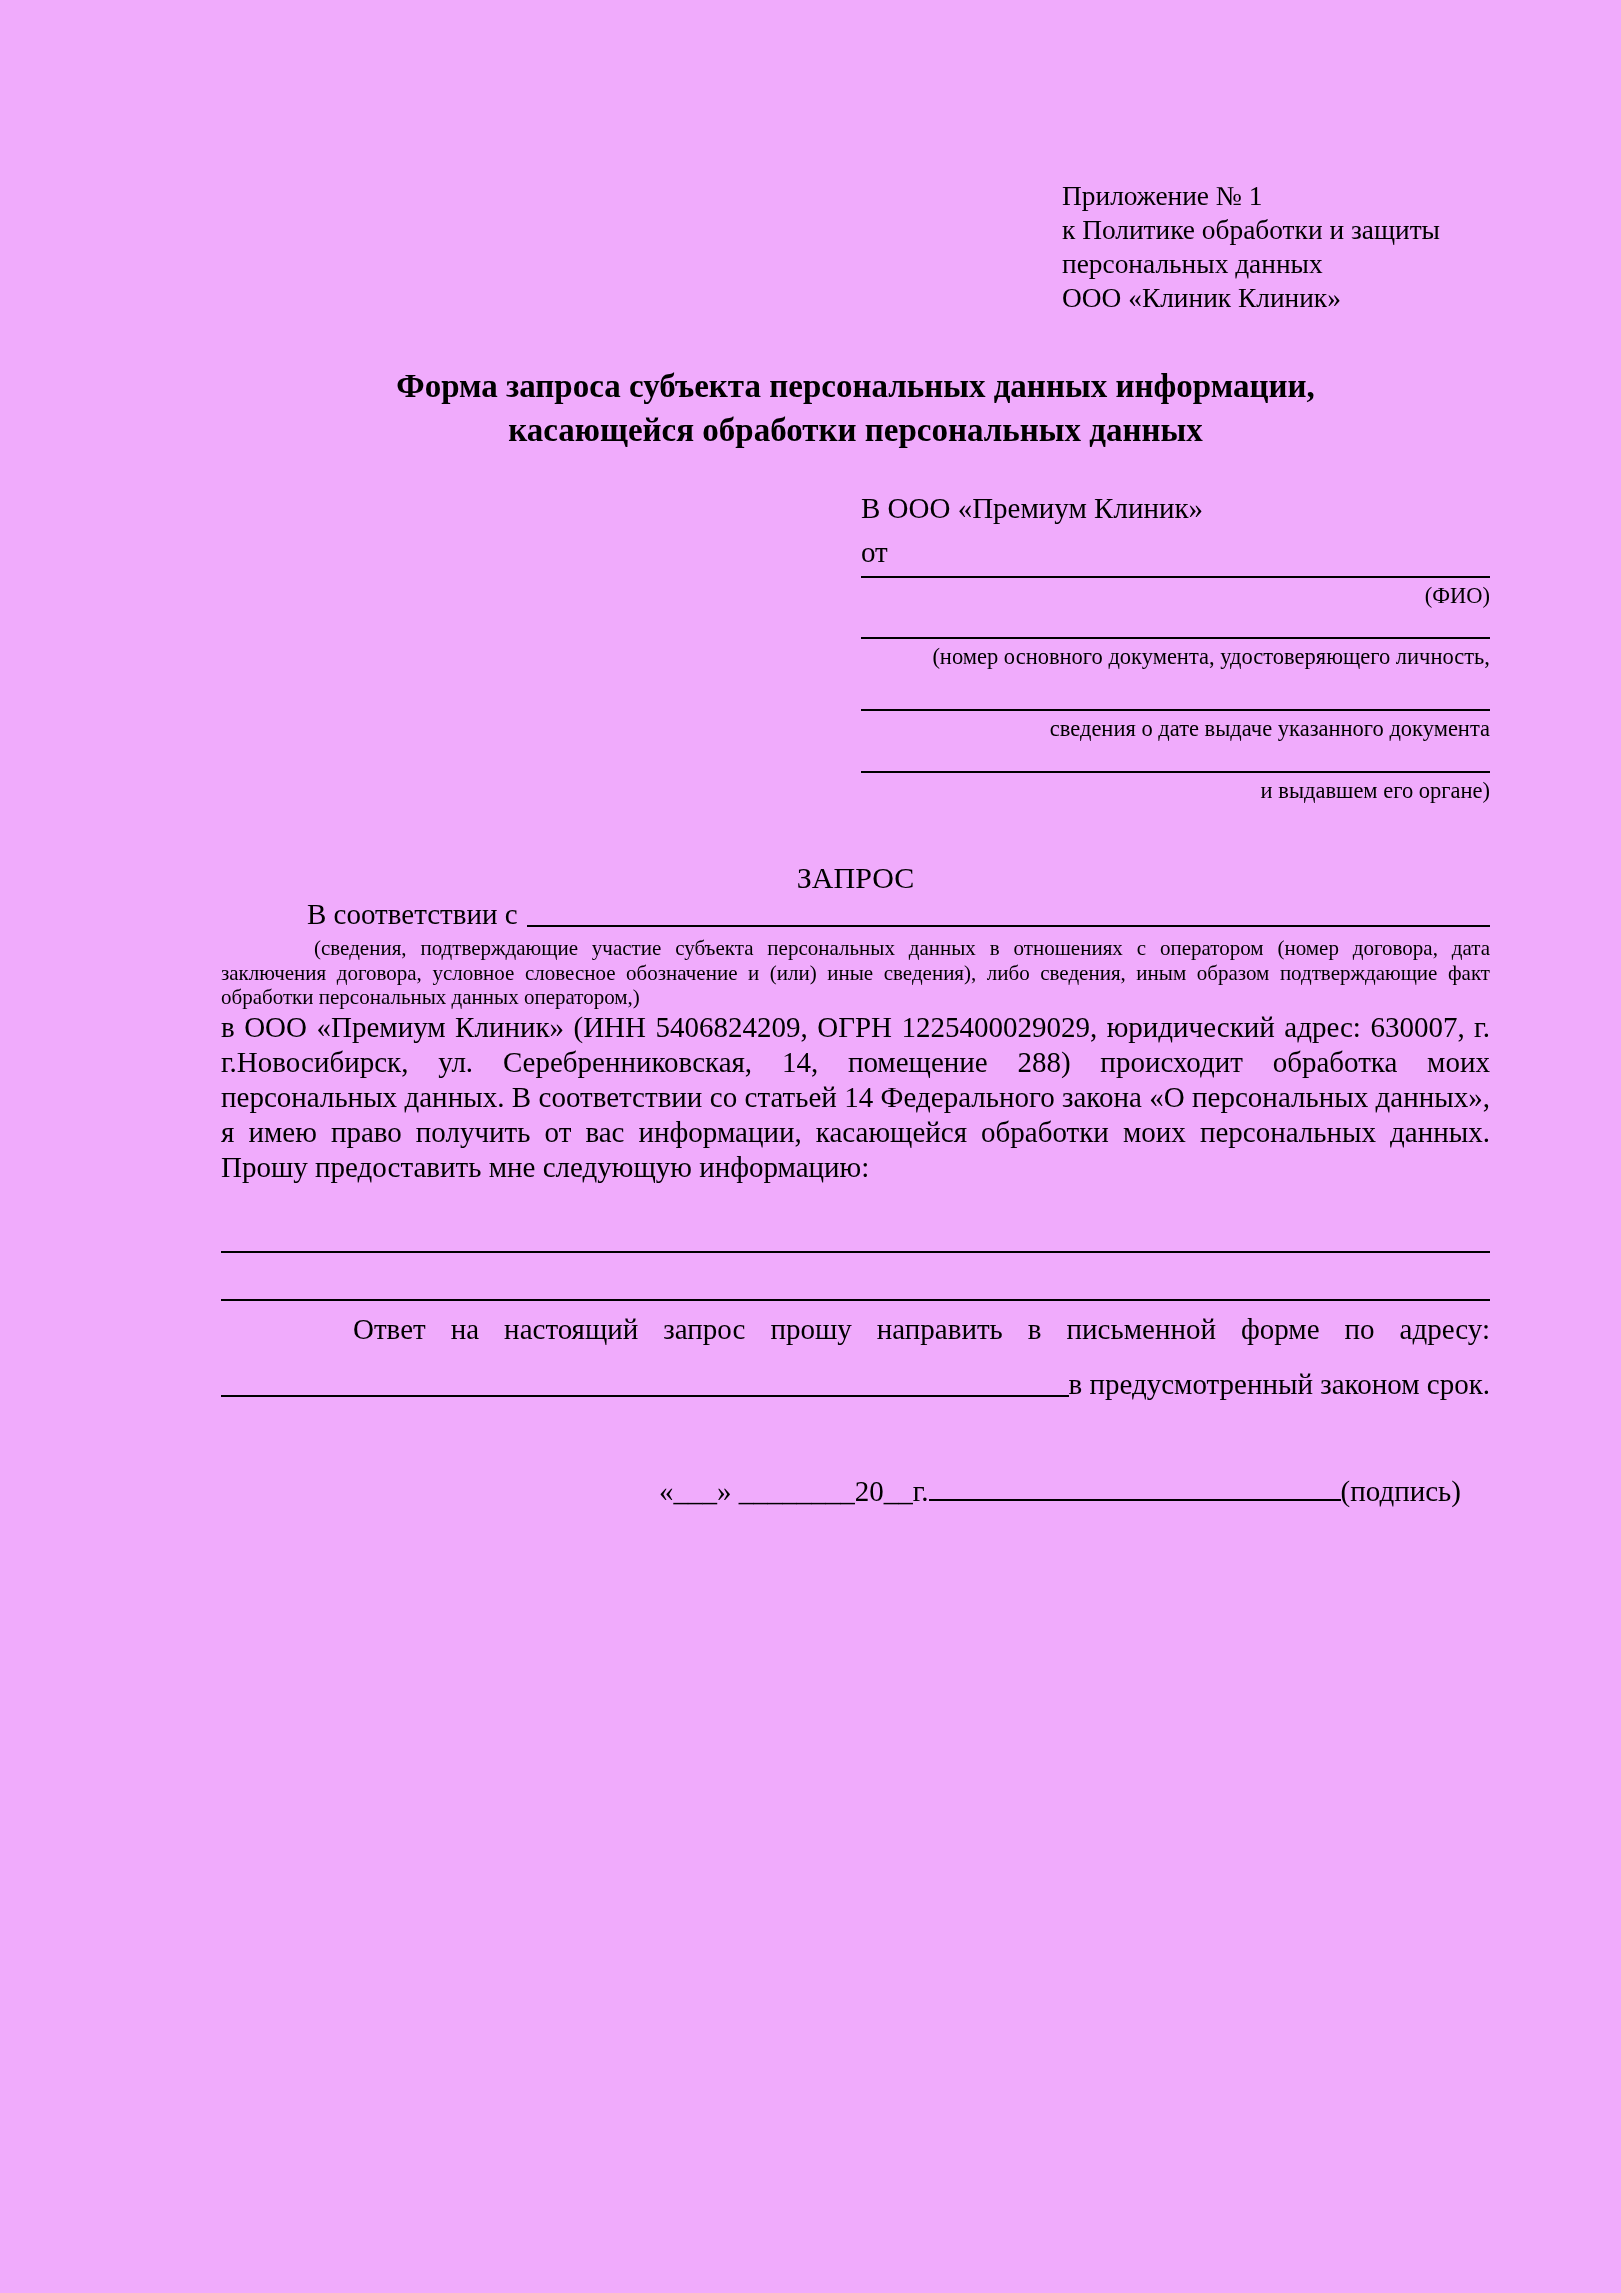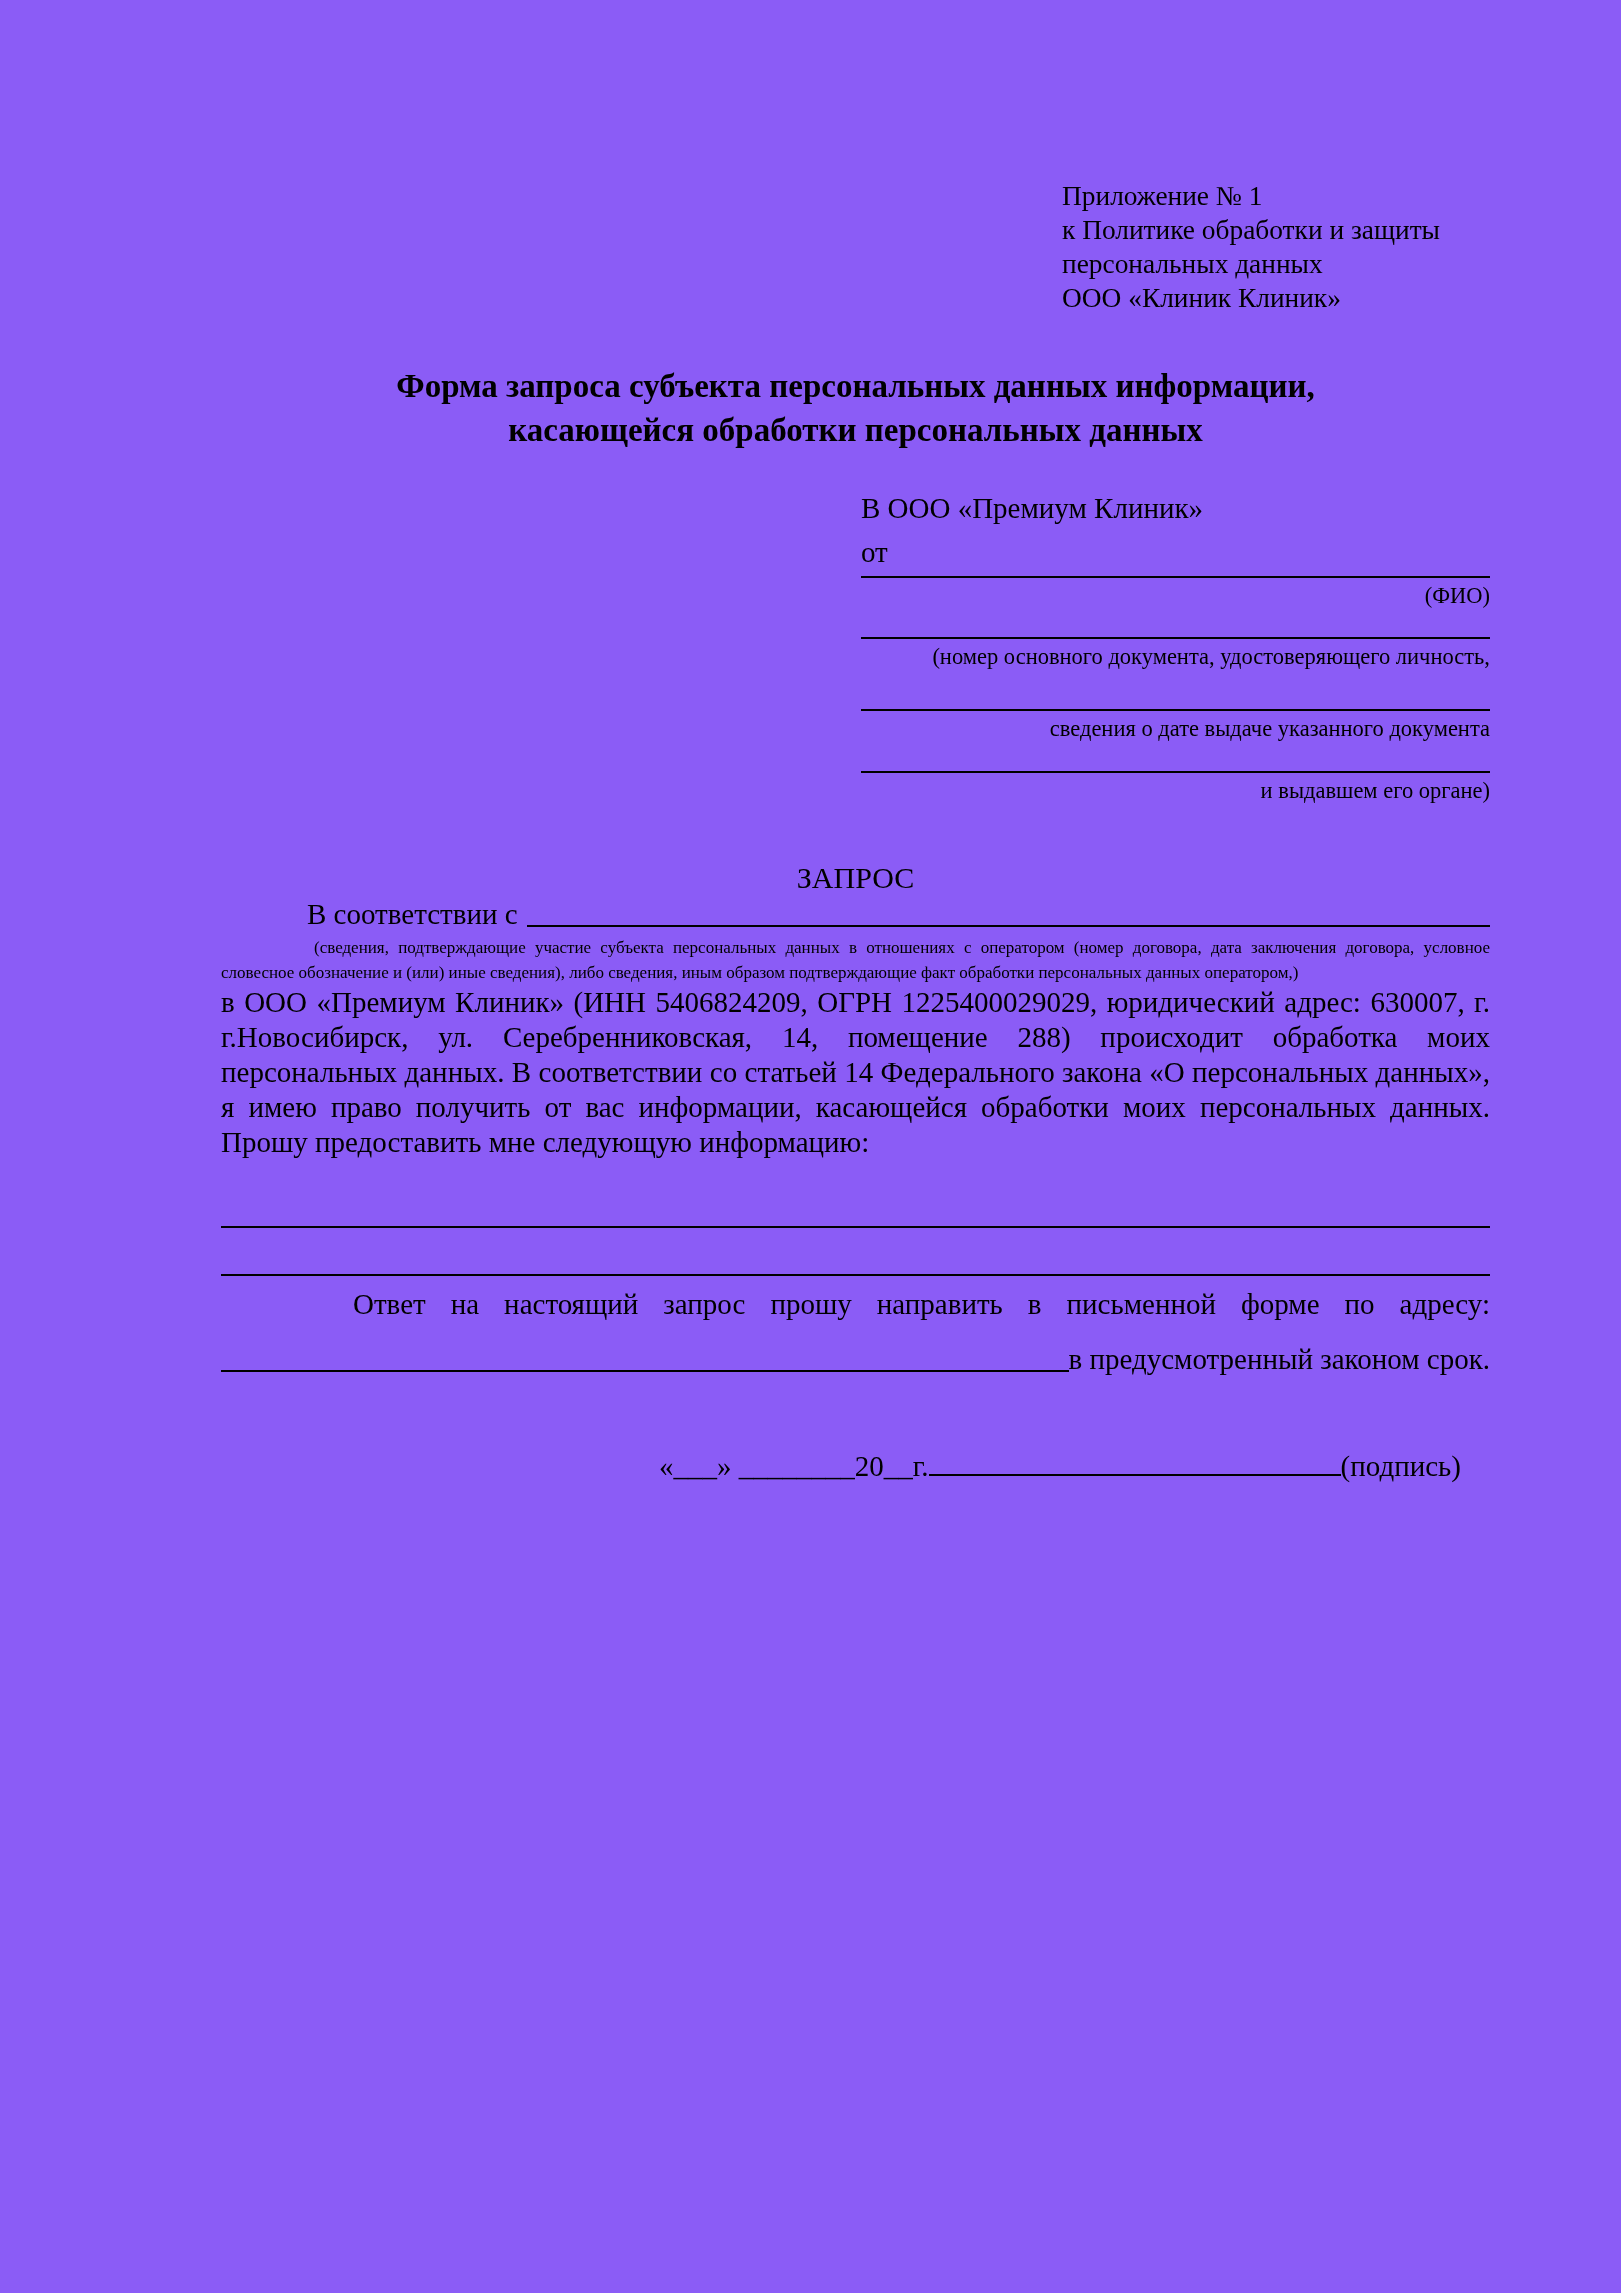--- a/index.html
+++ b/index.html
@@ -1,19 +1,19 @@
 <!DOCTYPE html>
 <html><head>
 <meta charset="utf-8">
 <style>
   html, body { margin: 0; padding: 0; background: #888; }
   .page {
     width: 1621px;
     height: 2294px;
-    background: #8b5cf6;
+    background: #f0abfc;
     color: #000000;
     font-family: "Liberation Serif", "DejaVu Serif", serif;
     position: relative;
     margin: 0 auto;
     overflow: hidden;
   }
   .content {
     padding: 179px 131px 0 221px; 
   }
 
@@ -77,21 +77,21 @@
   .fill-line {
     flex: 1;
     border-bottom: 2px solid #000;
     margin-bottom: 4.9px;
     height: 0;
     align-self: flex-end;
   }
 
   .footnote {
     margin-top: 4.9px;
-    font-size: 17px;
+    font-size: 21px;
     line-height: 24.5px;
     text-align: justify;
     text-indent: 93px;
   }
 
   .body-par {
     font-size: 29px;
     line-height: 35px;
     text-align: justify;
   }

